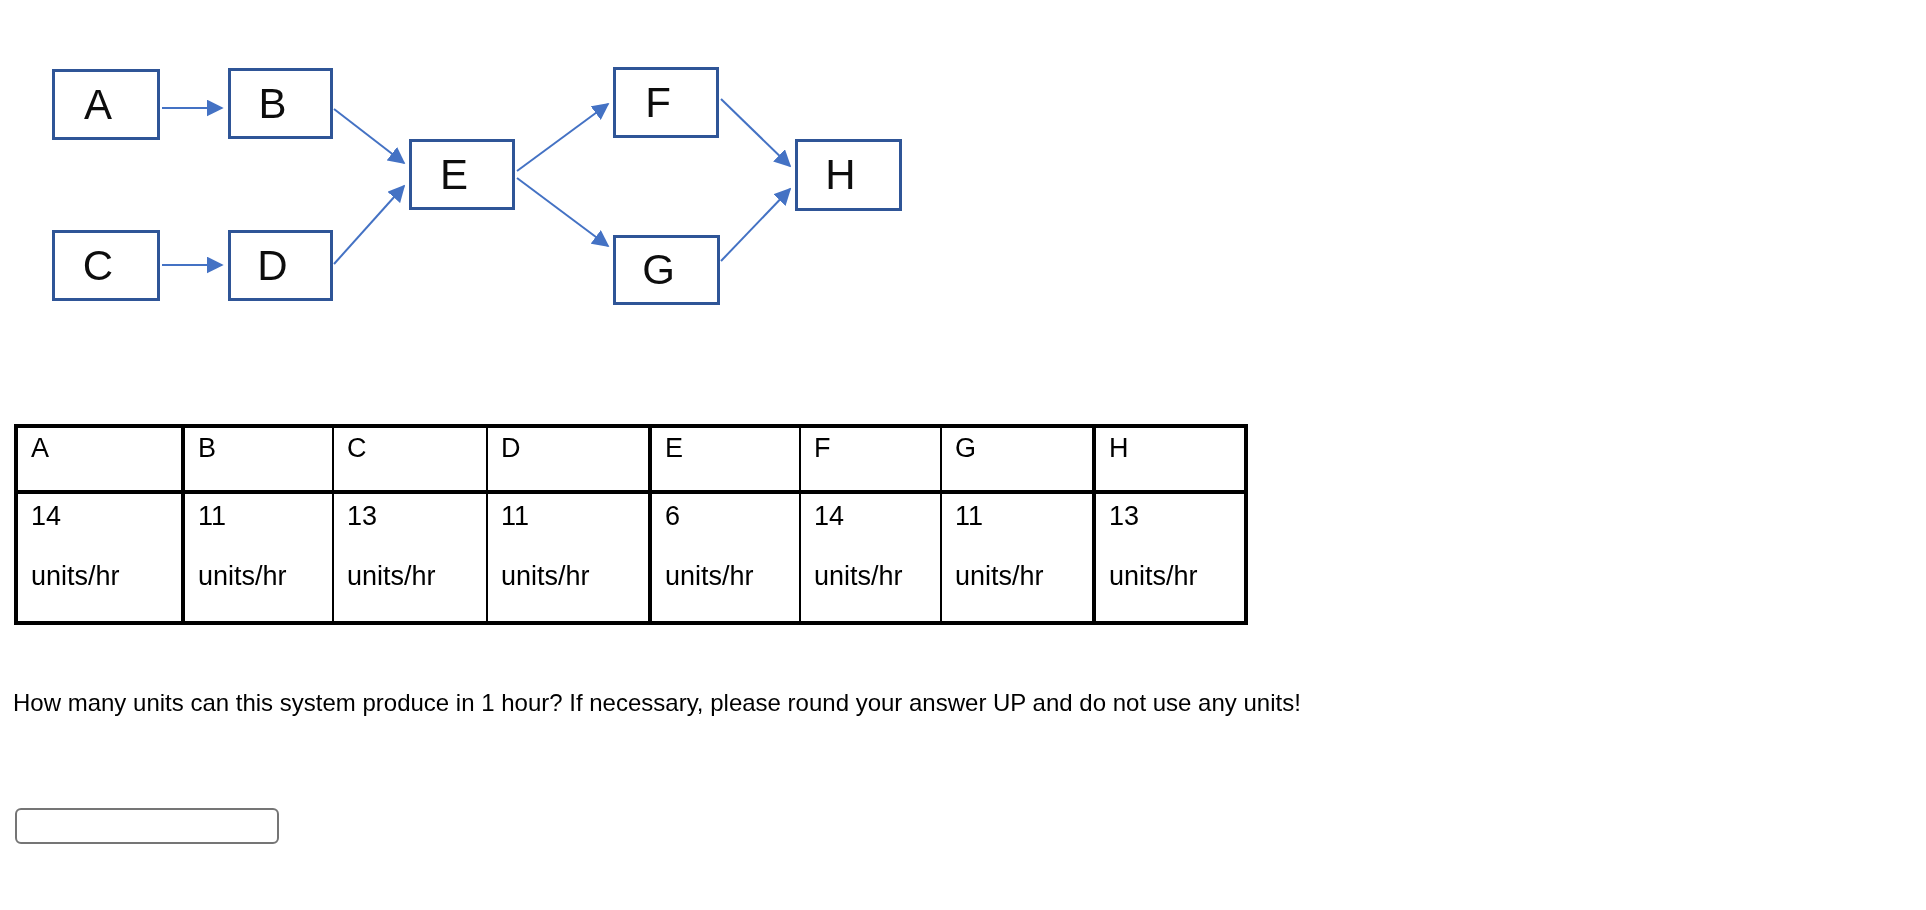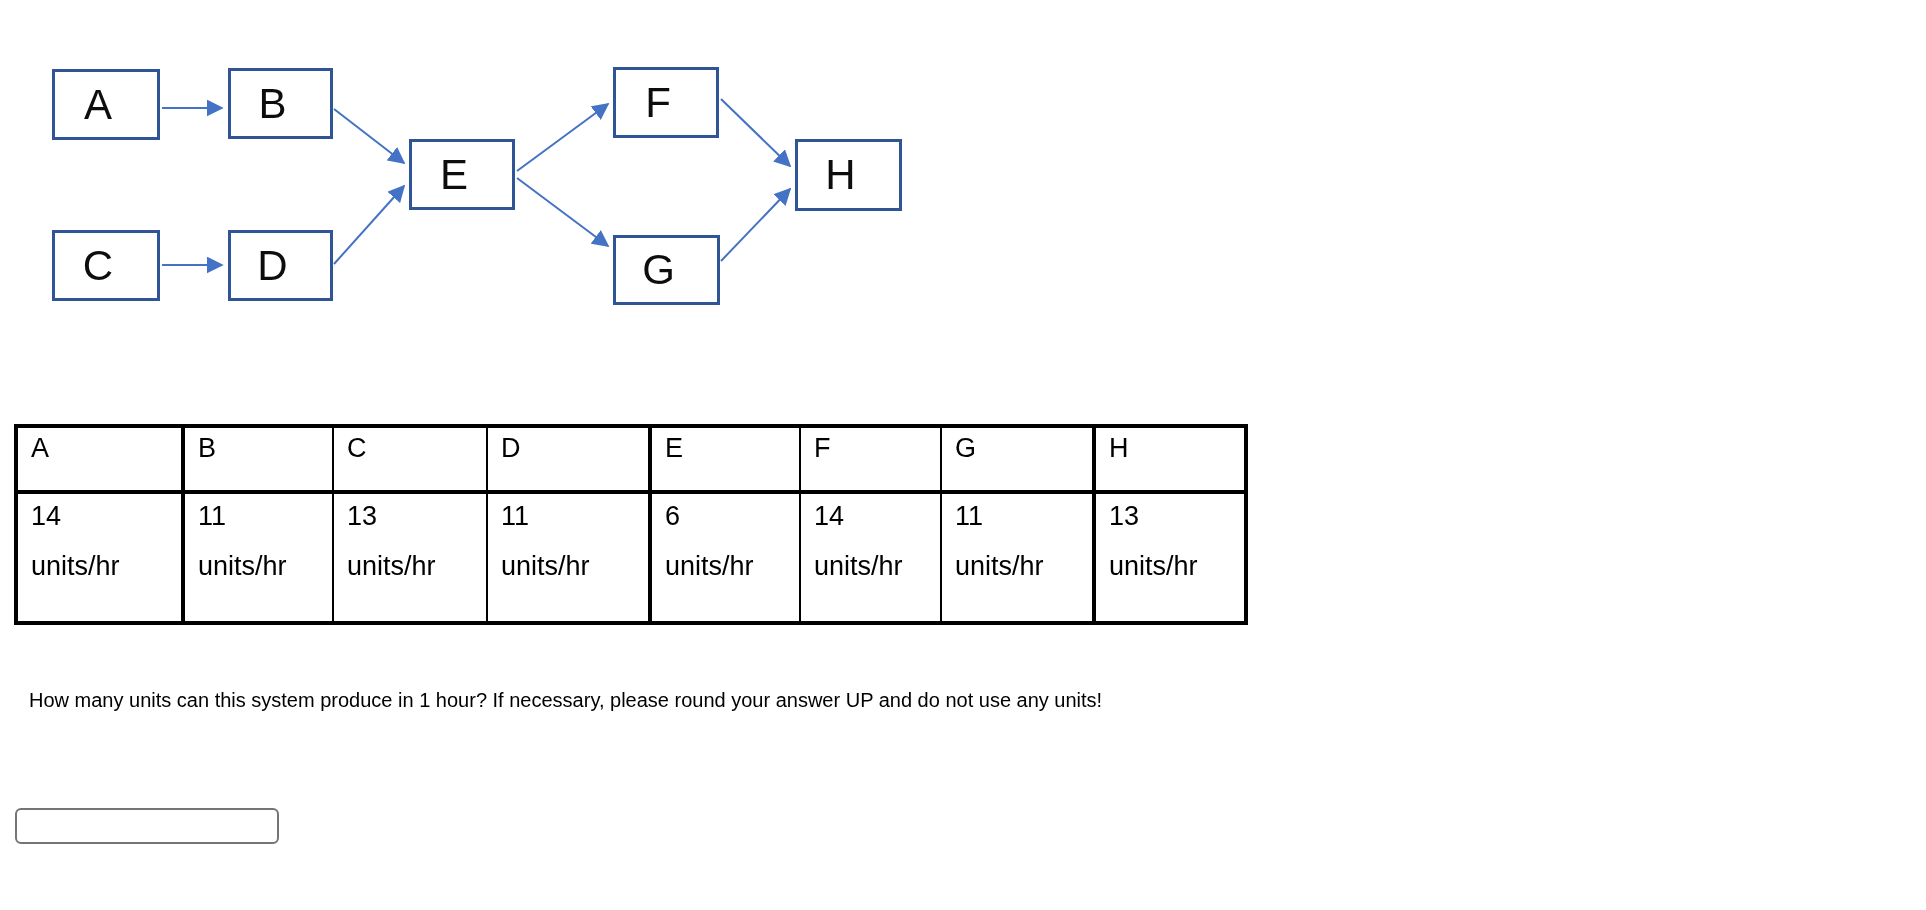--- a/index.html
+++ b/index.html
@@ -32,43 +32,43 @@
   #node-F { left: 613px; top: 67px;  width: 106px; height: 71px; }
   #node-G { left: 613px; top: 235px; width: 107px; height: 70px; }
   #node-H { left: 795px; top: 139px; width: 107px; height: 72px; }
 
   
   .intro {
     position: absolute; left: 13px; top: 362px;
     font-size: 28px; white-space: nowrap;
   }
   .question {
-    position: absolute; left: 29px; top: 689px;
-    font-size: 20px; white-space: nowrap;
+    position: absolute; left: 13px; top: 689px;
+    font-size: 24px; white-space: nowrap;
   }
 
   
   .prod-table {
     position: absolute; left: 14px; top: 424px;
     border-collapse: collapse;
     table-layout: fixed;
     font-size: 27px;
   }
   .prod-table, .prod-table th, .prod-table td { border: 2px solid #000; }
   .prod-table { border-width: 4px; }
   .prod-table th {
     font-weight: normal; text-align: left; vertical-align: top;
     padding: 5px 10px 0 13px;
     border-bottom-width: 4px;
   }
   .prod-table td { vertical-align: top; padding: 7px 10px 0 13px; }
   .prod-table tr.hdr { height: 66px; }
   .prod-table tr.vals { height: 131px; }
   .prod-table .thick-r { border-right-width: 4px; }
-  .cell-rate { margin-bottom: 19px; }
+  .cell-rate { margin-bottom: 29px; }
   col.cA { width: 167px; } col.cB { width: 150px; } col.cC { width: 154px; }
   col.cD { width: 163px; } col.cE { width: 150px; } col.cF { width: 141px; }
   col.cG { width: 153px; } col.cH { width: 152px; }
 
   
   .answer-box {
     position: absolute; left: 15px; top: 808px;
     width: 264px; height: 36px;
     border: 2px solid #757575; border-radius: 6px;
     background: #fff;

